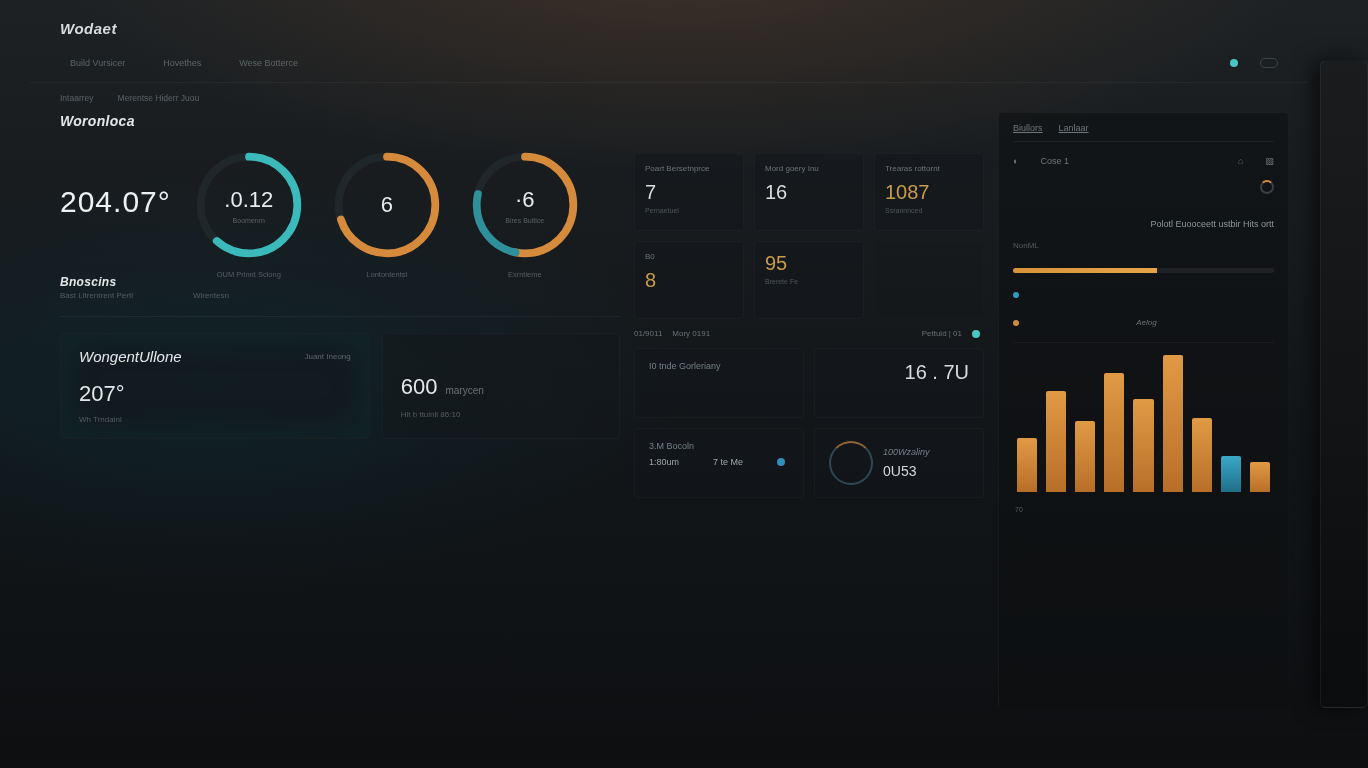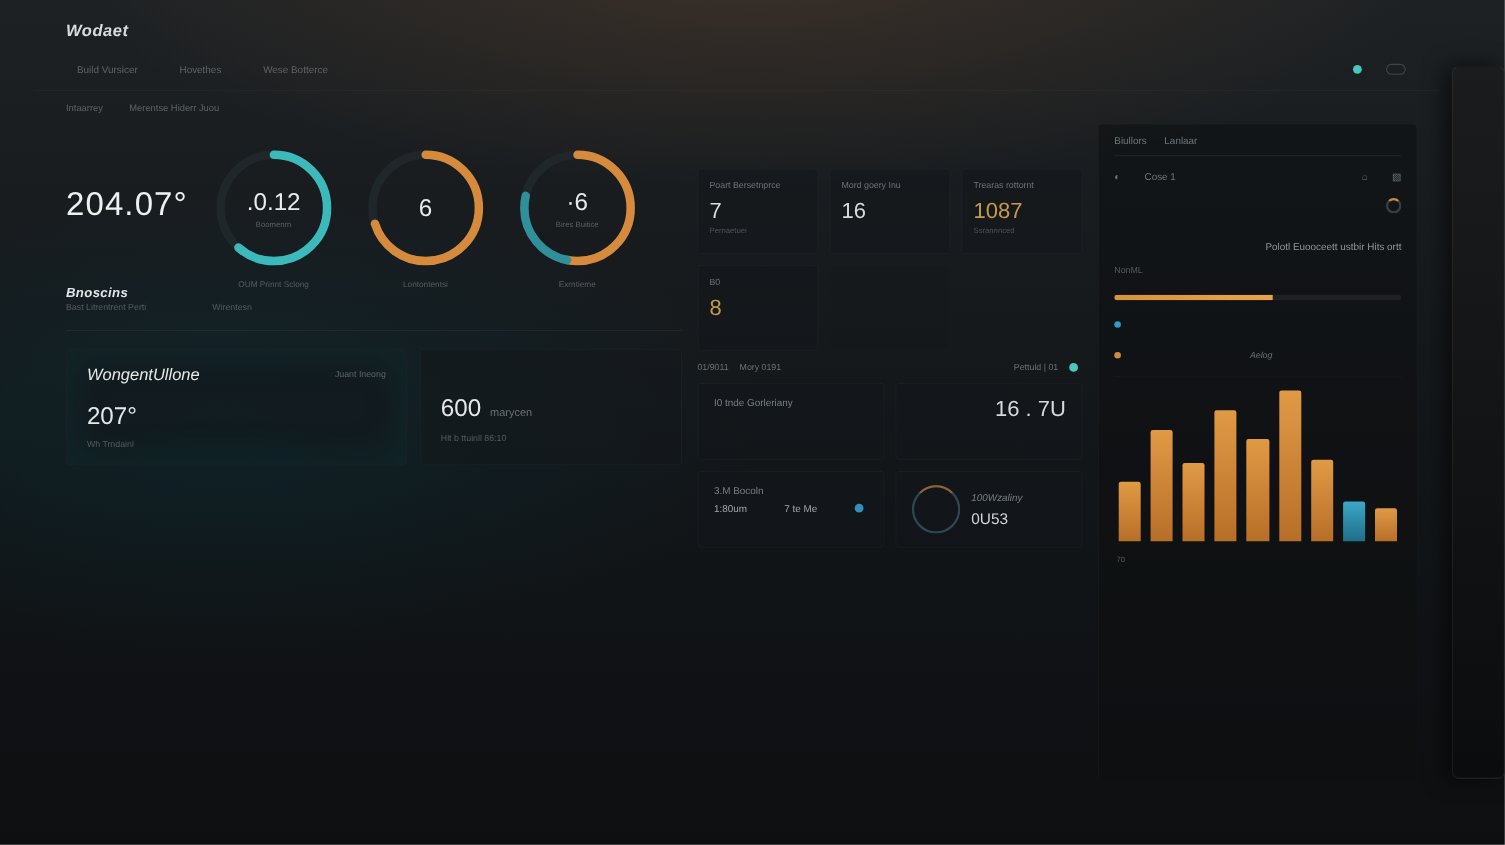--- a/index.html
+++ b/index.html
@@ -51,21 +51,21 @@
   .mini.gold .n{color:#c89a4a;}
   .long-cards{display:grid;grid-template-columns:1fr 1fr;gap:10px;}
   .long{background:rgba(18,22,25,.5);border:1px solid rgba(255,255,255,.03);border-radius:4px;padding:12px 14px;min-height:70px;}
   .long .t{font-size:9px;color:#758086;margin-bottom:6px;}
   .long .row{display:flex;justify-content:space-between;align-items:center;font-size:9px;color:#9fa7aa;}
   .dotline{display:flex;gap:10px;font-size:8px;color:#6a7174;align-items:center;}
   .swirl{width:44px;height:44px;border:2px solid rgba(100,170,200,.35);border-radius:50%;border-top-color:rgba(230,150,70,.6);display:inline-block;position:relative;}
   
   .col3{display:flex;flex-direction:column;gap:10px;background:rgba(12,15,17,.55);border-left:1px solid rgba(255,255,255,.04);border-radius:4px;padding:10px 14px;}
   .col3 .tabs3{display:flex;gap:16px;font-size:9px;color:#6e7679;border-bottom:1px solid rgba(255,255,255,.05);padding-bottom:8px;}
-  .col3 .tabs3 span{cursor:pointer;}
+  .col3 .tabs3 span{cursor:pointer;text-decoration:underline;}
   .icon-row{display:flex;gap:22px;font-size:9px;color:#6e7679;align-items:center;padding:4px 0;}
   .panel-title{font-size:9px;color:#8e9698;margin-top:4px;}
   .progress{height:5px;background:rgba(255,255,255,.06);border-radius:3px;overflow:hidden;margin:8px 0 4px 0;}
   .progress > div{height:100%;background:linear-gradient(90deg,#d8933b,#e7a54a);width:55%;}
   .statline{display:flex;justify-content:space-between;font-size:8px;color:#6b7275;padding:5px 0;align-items:center;font-style:italic;}
   .statline .sdot{width:6px;height:6px;border-radius:50%;background:#2f9cbf;}
   .chart-wrap{height:150px;display:flex;align-items:flex-end;gap:9px;padding:6px 4px 0 4px;border-top:1px solid rgba(255,255,255,.04);}
   .bar{flex:1;background:linear-gradient(180deg,#e09a45,#b76f28);border-radius:2px 2px 0 0;}
   .bar.cyan{background:linear-gradient(180deg,#3aa7c7,#1f6f88);}
   .chart-axis{display:flex;justify-content:space-between;font-size:7px;color:#565d60;padding:4px 2px 0 2px;}
@@ -91,20 +91,21 @@
 
   <div class="subbar">
     <span>Intaarrey</span>
     <span>Merentse Hiderr Juou</span>
   </div>
 
   <div class="content">
 
     <div class="col1">
       <div>
+        <div class="section-title">Woronloca</div>
       </div>
 
       <div style="display:flex;align-items:center;gap:20px;">
         <div>
           <div class="bignum">204.07°</div>
         </div>
         <div class="gauges">
 
           <div class="gauge">
             <svg viewBox="0 0 36 36">
@@ -189,20 +190,24 @@
           </div>
         <div class="mini gold">
             <div class="t">Trearas rottornt</div>
             <div class="n">1087</div>
             <div class="s">Ssrannnced</div>
           </div>
         <div class="mini gold">
             <div class="t">B0</div>
             <div class="n">8</div>
           </div>
+        <div class="mini gold">
+            <div class="n">95</div>
+            <div class="s">Brerete Fe</div>
+          </div>
         <div class="mini" style="opacity:.25"></div>
       </div>
 
       <div class="dotline">
         <span>01/9011</span>
         <span>Mory 0191</span>
         <span style="margin-left:auto">Pettuld | 01</span>
         <span class="dot"></span>
       </div>
 

